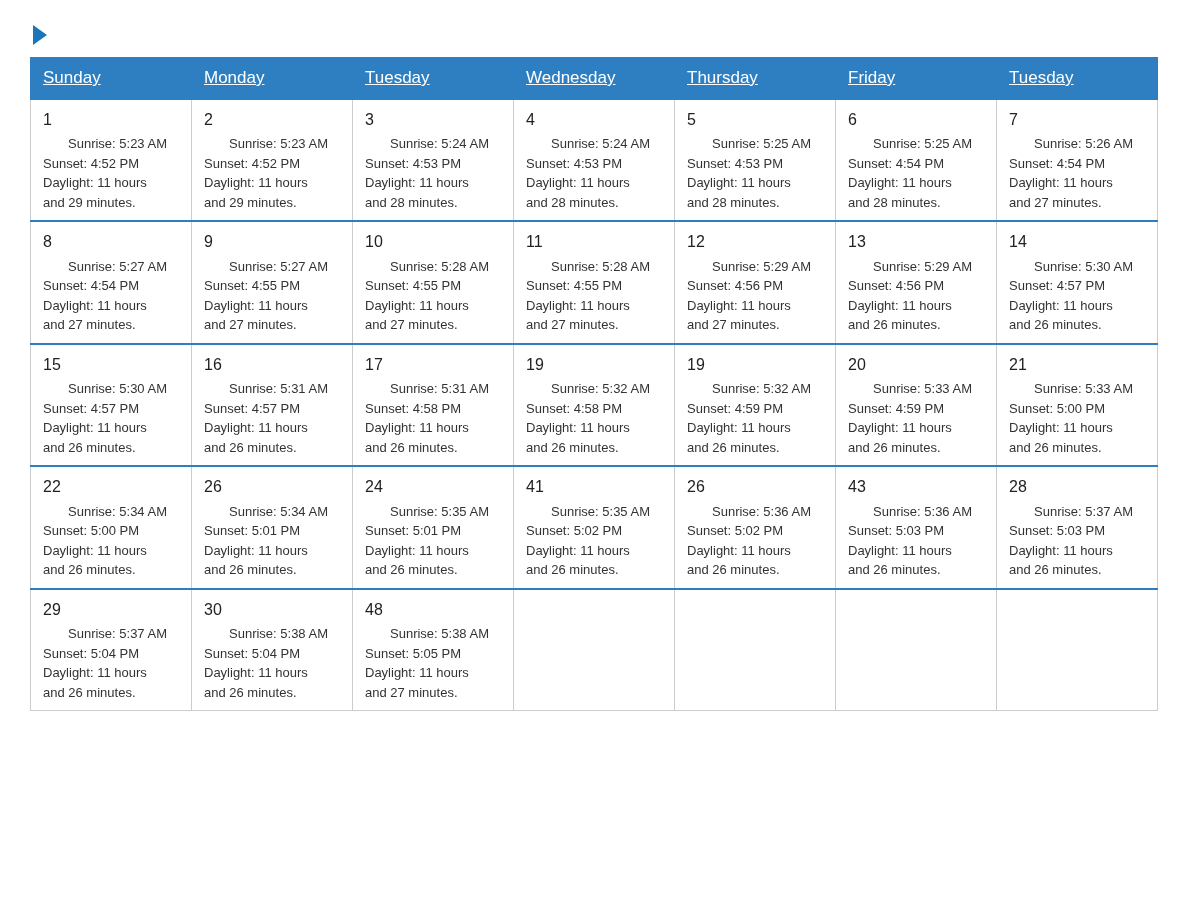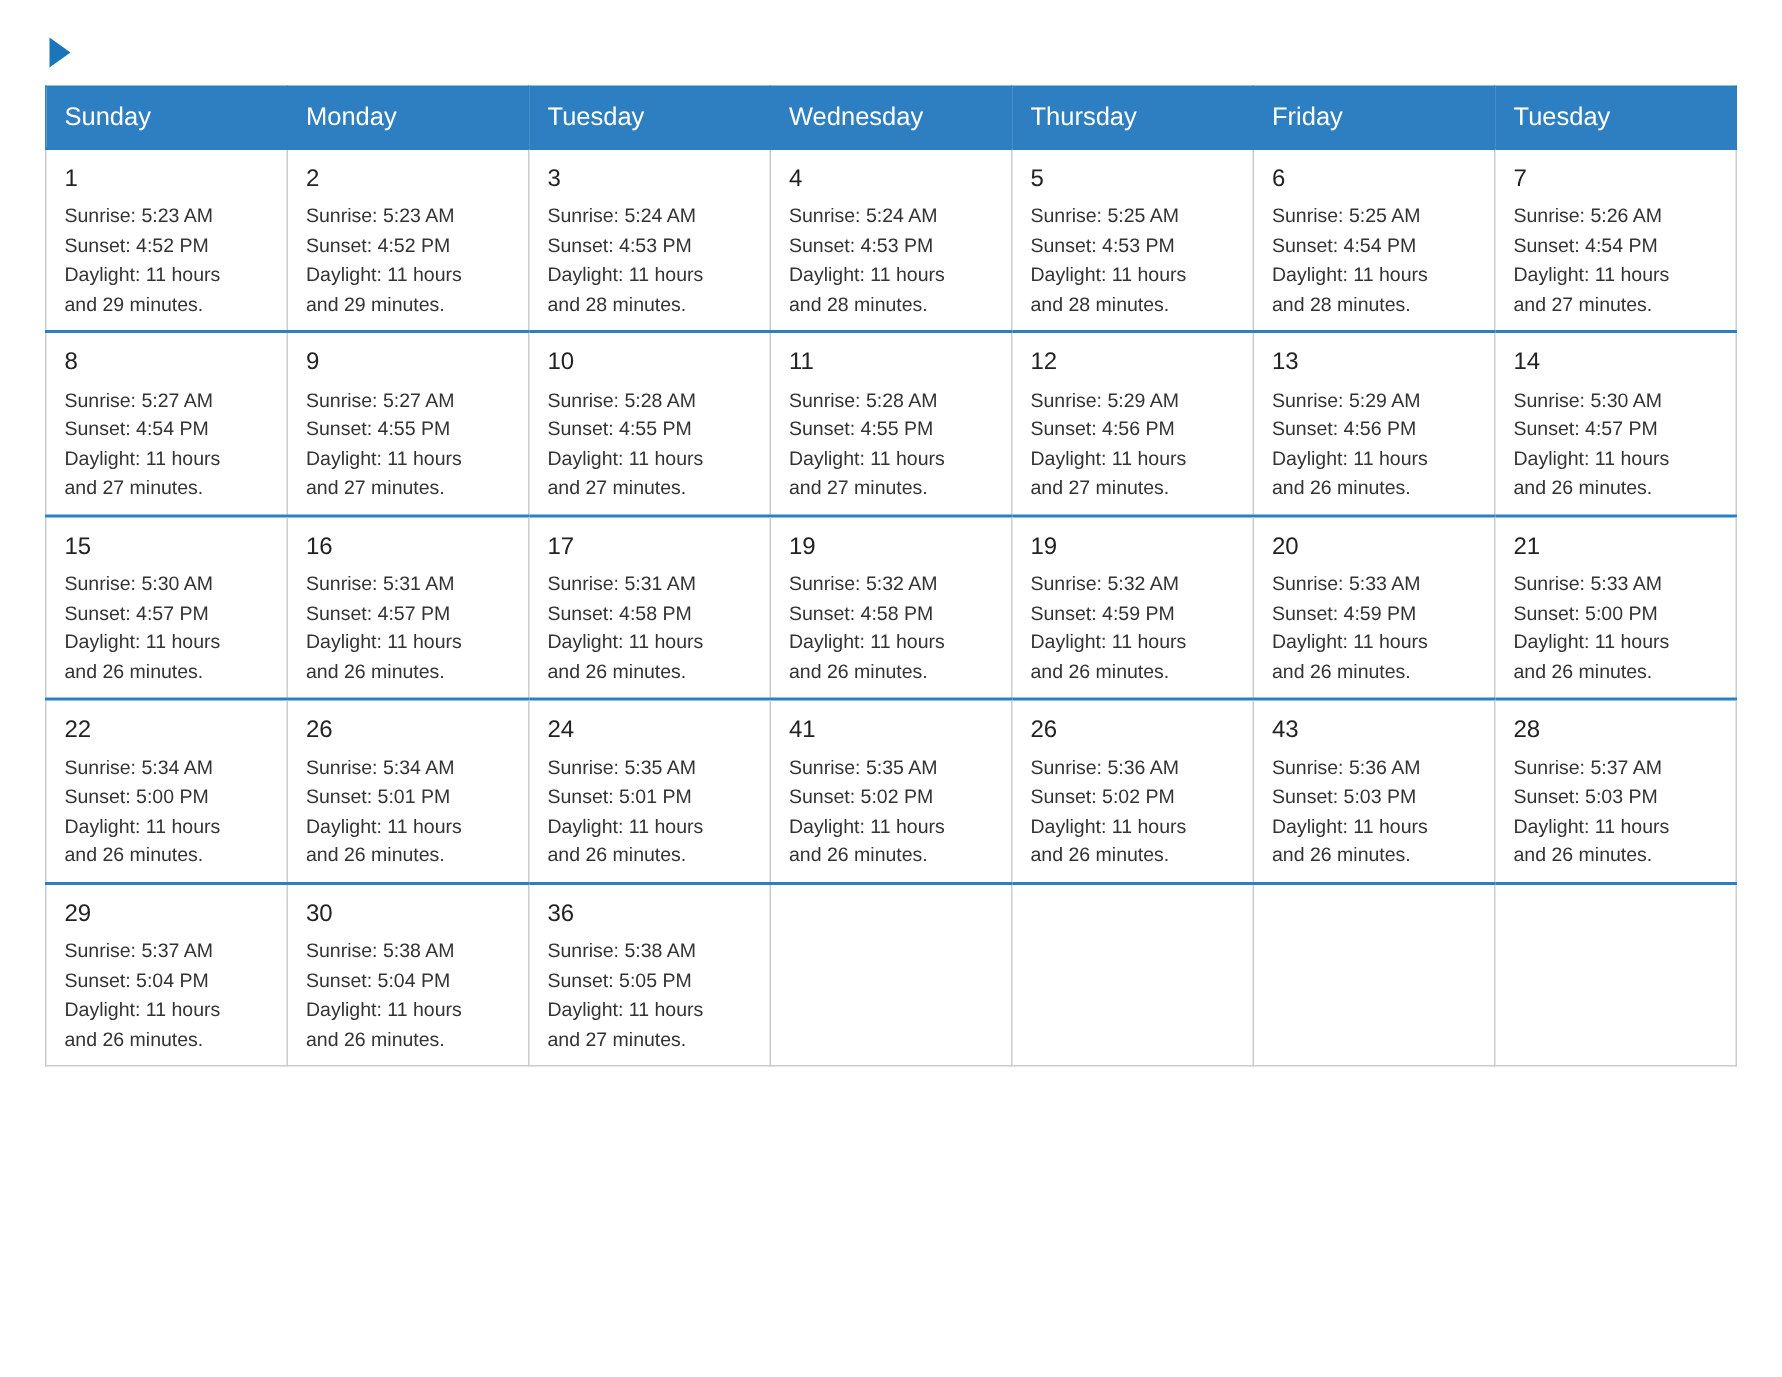--- a/index.html
+++ b/index.html
@@ -65,20 +65,21 @@
       margin-top: 10px;
     }
     .calendar-table th {
       background-color: #2e7fc1;
       color: #fff;
       padding: 10px 12px;
       text-align: left;
       font-size: 17px;
       font-weight: normal;
       border: 1px solid #2e7fc1;
+      text-decoration: underline;
     }
     .calendar-table td {
       vertical-align: top;
       padding: 8px 12px;
       border: 1px solid #ccc;
       width: calc(100% / 7);
       min-height: 110px;
       font-size: 13.5px;
       color: #222;
       line-height: 1.45;
@@ -90,20 +91,21 @@
       font-size: 16px;
       font-weight: normal;
       display: block;
       margin-bottom: 3px;
       color: #222;
     }
     .day-info {
       font-size: 13px;
       color: #333;
       line-height: 1.5;
+      margin-left: 25px;
     }
     .empty-cell {
       background: #fff;
     }
   </style>
 </head>
 <body>
 
 <div class="header-row">
   <div class="logo">
@@ -255,21 +257,21 @@
       <tr class="week-row">
         <td>
         <span class="day-number">29</span>
         <span class="day-info">Sunrise: 5:37 AM<br>Sunset: 5:04 PM<br>Daylight: 11 hours<br>and 26 minutes.</span>
       </td>
         <td>
         <span class="day-number">30</span>
         <span class="day-info">Sunrise: 5:38 AM<br>Sunset: 5:04 PM<br>Daylight: 11 hours<br>and 26 minutes.</span>
       </td>
         <td>
-        <span class="day-number">36</span>
+        <span class="day-number">48</span>
         <span class="day-info">Sunrise: 5:38 AM<br>Sunset: 5:05 PM<br>Daylight: 11 hours<br>and 27 minutes.</span>
       </td>
         <td class="empty-cell"></td>
         <td class="empty-cell"></td>
         <td class="empty-cell"></td>
         <td class="empty-cell"></td>
       </tr>
     </tbody>
 </table>
 

